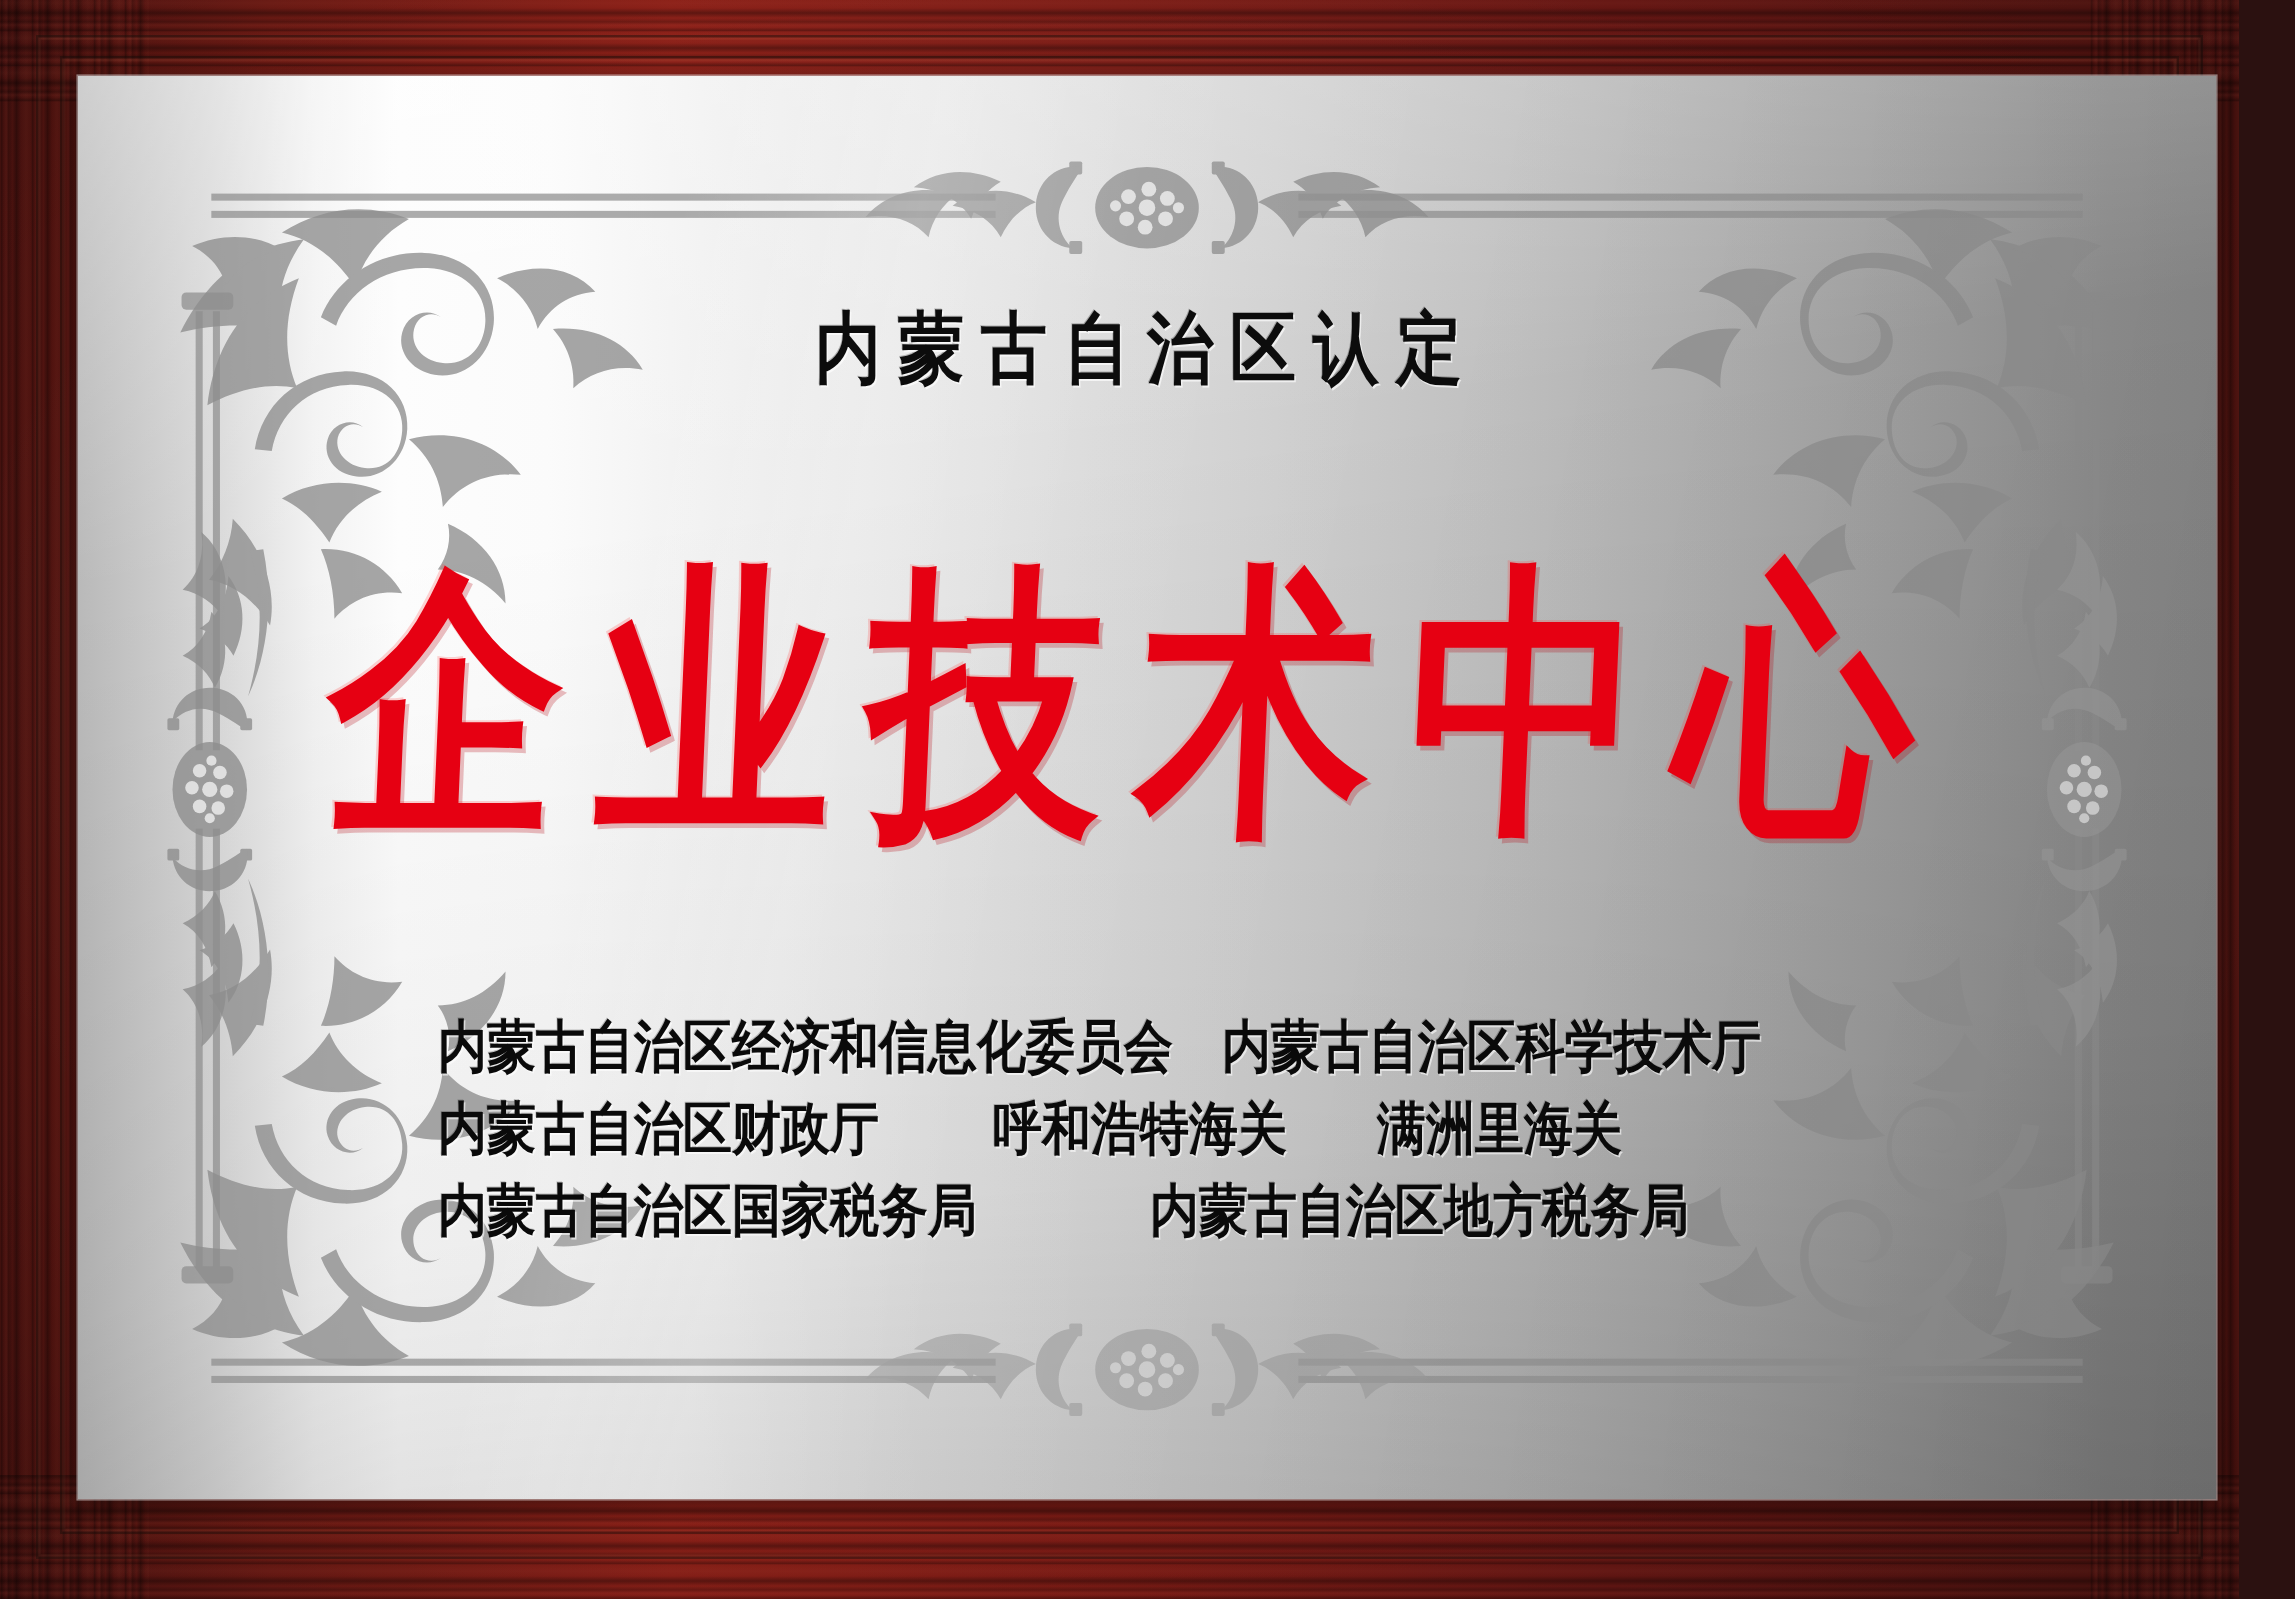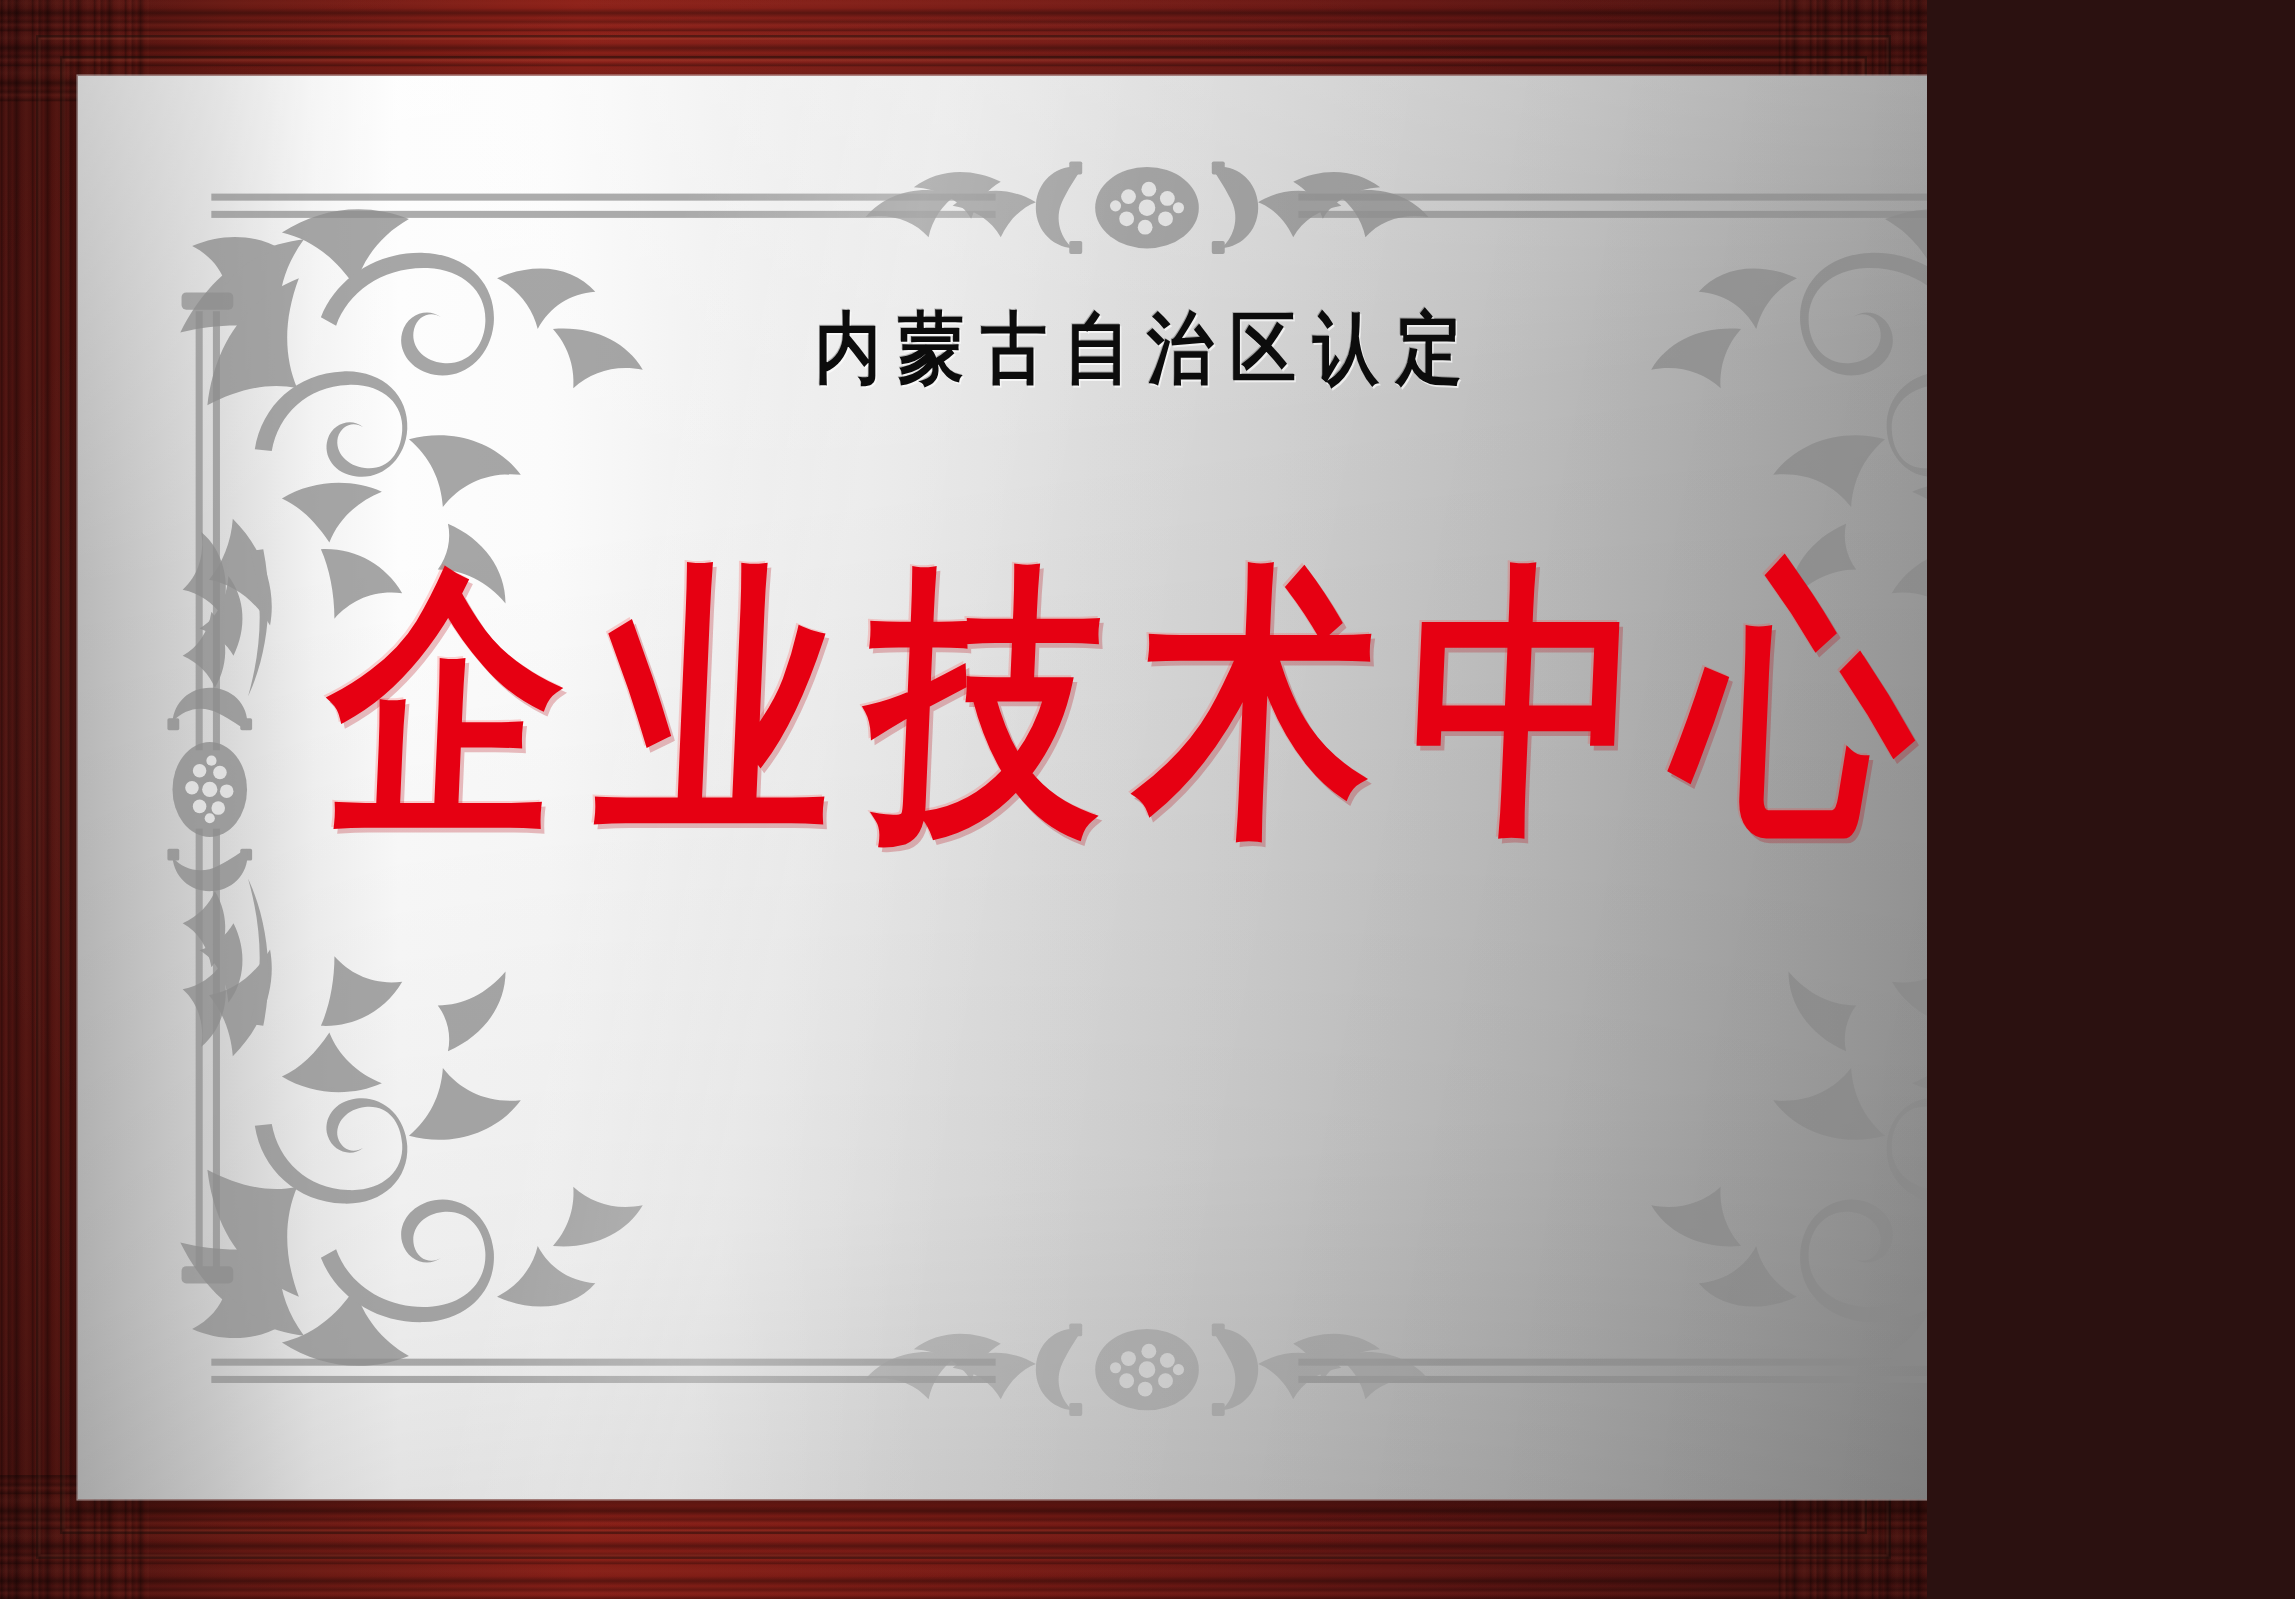--- a/index.html
+++ b/index.html
@@ -2,21 +2,21 @@
 <html style="font-size:12.5px"><head>
 <meta charset="utf-8">
 <style>
   html, body {
     margin: 0;
     padding: 0;
     background: #2b1110;
   }
   #stage {
     position: relative;
-    width: 1927px;
+    width: 2239px;
     height: 1600px;
     overflow: hidden;
     font-family: "Liberation Sans", "DejaVu Sans", sans-serif;
   }
 
   
   .frame {
     position: absolute;
     inset: 0;
     background:
@@ -350,17 +350,32 @@
         </g>
       </svg>
     </div>
 
     <div class="content">
 
       <div class="heading">内蒙古自治区认定</div>
 
       <div class="calligraphy">企业技术中心</div>
 
+      <div class="agencies">
+        <div class="agency-row r1">
+          <span class="item">内蒙古自治区经济和信息化委员会</span>
+          <span class="item">内蒙古自治区科学技术厅</span>
+        </div>
+        <div class="agency-row r2">
+          <span class="item">内蒙古自治区财政厅</span>
+          <span class="item">呼和浩特海关</span>
+          <span class="item">满洲里海关</span>
+        </div>
+        <div class="agency-row r3">
+          <span class="item">内蒙古自治区国家税务局</span>
+          <span class="item">内蒙古自治区地方税务局</span>
+        </div>
+      </div>
 
     </div>
   </div>
 </div>
 
 
 </body></html>

